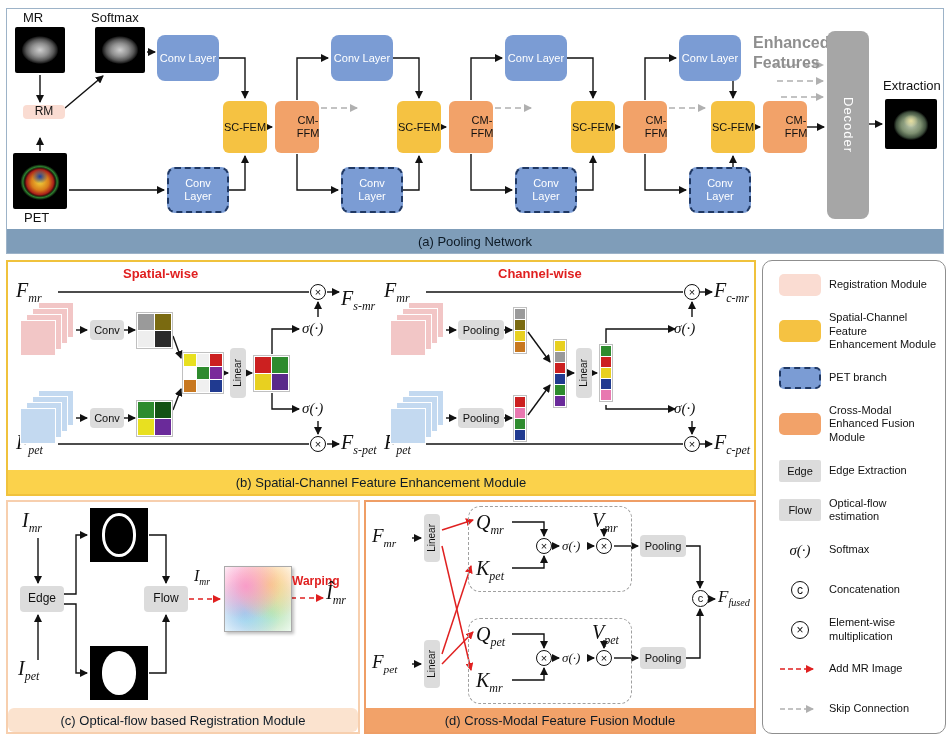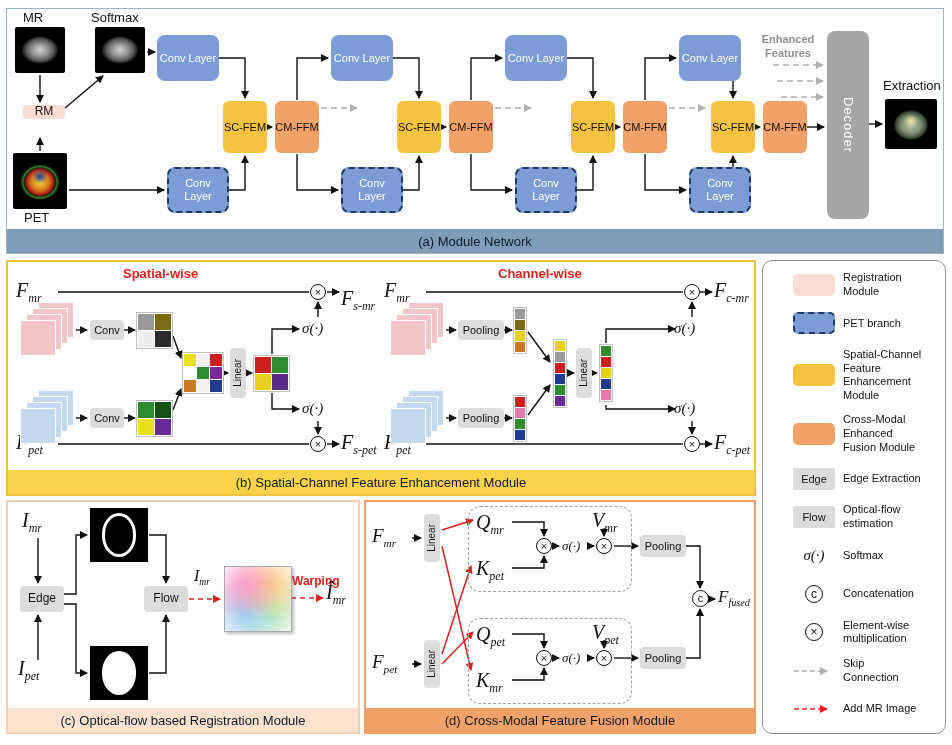--- a/index.html
+++ b/index.html
@@ -5,29 +5,29 @@
   html,body{margin:0;padding:0;background:#fff;}
   .page{position:relative;width:952px;height:745px;background:#fff;font-family:"Liberation Sans",sans-serif;color:#111;overflow:hidden;}
   .panel{position:absolute;background:#fff;box-sizing:border-box;}
   .panel-a{left:6px;top:8px;width:938px;height:246px;border:1px solid var(--c-border_a,#9db3c8);}
   .panel-b{left:6px;top:260px;width:750px;height:236px;border:2px solid var(--c-border_b,#f0c23c);}
   .panel-c{left:6px;top:500px;width:354px;height:234px;border:2px solid var(--c-border_c,#f7cfae);}
   .panel-d{left:364px;top:500px;width:392px;height:234px;border:2px solid var(--c-border_d,#ef9e66);}
   .caption{position:absolute;left:0;right:0;bottom:0;height:24px;display:flex;align-items:center;justify-content:center;font-size:13px;color:#0d1a26;}
   .cap-a{background:var(--c-caption_a,#7f9db9);}
   .cap-b{background:var(--c-caption_b,#fbd24b);}
-  .cap-c{background:var(--c-caption_c,#fbe3cf);}
+  .cap-c{background:var(--c-caption_c,#fbe3cf);border-radius:6px;}
   .cap-d{background:var(--c-caption_d,#f2a269);}
   .wires{position:absolute;left:0;top:0;pointer-events:none;}
   .lbl{position:absolute;font-size:13px;line-height:1.1;}
   .bx{position:absolute;display:flex;align-items:center;justify-content:center;text-align:center;line-height:1.15;box-sizing:border-box;}
   .conv{width:62px;height:46px;background:var(--c-mr_blue,#7b9cd4);color:#fff;border-radius:8px;font-size:11px;padding:2px;}
   .conv.dashed{border:2px dashed var(--c-pet_navy,#1f3864);}
   .scfem{width:44px;height:52px;background:var(--c-scfem_yellow,#f5c242);border-radius:6px;font-size:11px;}
-  .cmffm{width:44px;height:52px;background:var(--c-cmffm_orange,#f2a269);border-radius:6px;font-size:11px;}
+  .cmffm{width:44px;height:52px;background:var(--c-cmffm_orange,#f2a269);border-radius:6px;font-size:11px;padding-left:22px;}
   .rm{background:var(--c-rm_pink,#fadcd2);border-radius:4px;font-size:12px;}
   .gbox{background:var(--c-graybox,#dcdcdc);font-size:11px;border-radius:4px;}
   .decoder{background:var(--c-decoder_gray,#a6a6a6);border-radius:8px;}
   .dec-text{writing-mode:vertical-rl;color:#fff;font-size:13px;letter-spacing:1px;}
   .vtext{writing-mode:vertical-rl;transform:rotate(180deg);font-size:10px;}
   .img{position:absolute;border-radius:2px;}
   .mri-img{background-color:#000;background-image:radial-gradient(ellipse 46% 38% at 50% 50%, #cfcfcf 0%, #8f8f8f 38%, #585858 60%, #222 74%, #000 80%);}
   .pet-img{background-color:#000;background-image:
     radial-gradient(ellipse 22% 20% at 50% 42%, #1a3fa0 0%, rgba(0,0,0,0) 65%),
     radial-gradient(ellipse 40% 36% at 50% 52%, rgba(255,220,60,.95) 0%, rgba(240,140,30,.9) 40%, rgba(200,40,30,.85) 62%, rgba(0,0,0,0) 74%),
@@ -54,23 +54,23 @@
   .g3{grid-template-columns:repeat(3,12px);grid-auto-rows:12px;}
   .gcol{grid-template-columns:10px;grid-auto-rows:10px;}
   .mvar{position:absolute;font-family:"Liberation Serif","DejaVu Serif",serif;font-style:italic;line-height:1;white-space:nowrap;}
   .mvar sub{font-size:0.6em;}
   .m20{font-size:20px;} .m19{font-size:19px;} .m17{font-size:17px;} .m16{font-size:16px;} .m15{font-size:20px;}
   .sigma{position:absolute;font-family:"Liberation Serif","DejaVu Serif",serif;font-style:italic;font-size:15px;white-space:nowrap;}
   .sigma.sm{font-size:13px;}
   .op{position:absolute;width:16px;height:16px;border:1.5px solid #111;border-radius:50%;display:flex;align-items:center;justify-content:center;font-size:11px;line-height:1;background:#fff;box-sizing:border-box;}
   .opc{width:17px;height:17px;font-size:11px;}
   .redlbl{position:absolute;color:var(--c-accent_red,#e02020);font-weight:bold;font-size:13px;}
-  .gray-note{position:absolute;color:#8f8f8f;font-weight:bold;font-size:11px;text-align:center;line-height:1.25;}
+  .gray-note{position:absolute;color:#8f8f8f;font-weight:bold;font-size:16px;line-height:1.25;}
   .dashedbox{position:absolute;border:1.5px dashed #a0a0a0;border-radius:12px;box-sizing:border-box;}
-  .legend{position:absolute;left:762px;top:260px;width:184px;height:474px;border:1.5px solid #8f8f8f;border-radius:10px;background:#fff;display:flex;flex-direction:column;justify-content:space-between;padding:10px 22px;box-sizing:border-box;}
+  .legend{position:absolute;left:762px;top:260px;width:184px;height:474px;border:1.5px solid #8f8f8f;border-radius:10px;background:#fff;display:flex;flex-direction:column;justify-content:space-between;padding:10px 8px;box-sizing:border-box;}
   .lrow{display:flex;align-items:center;min-height:28px;}
   .lsw{width:58px;display:flex;justify-content:center;align-items:center;flex:none;}
   .llabel{font-size:11px;line-height:1.25;}
   .sw-box{width:42px;height:22px;border-radius:5px;}
   .sw-box.dashed{border:2px dashed var(--c-pet_navy,#1f3864);box-sizing:border-box;}
   .sw-gray{width:42px;height:22px;background:var(--c-graybox,#dcdcdc);display:flex;align-items:center;justify-content:center;font-size:11px;border-radius:2px;}
   .sw-sigma{font-family:"Liberation Serif","DejaVu Serif",serif;font-style:italic;font-size:15px;}
   .op-static{width:18px;height:18px;border:1.5px solid #111;border-radius:50%;display:flex;align-items:center;justify-content:center;font-size:12px;box-sizing:border-box;background:#fff;}
 </style>
 </head>
@@ -153,21 +153,21 @@
     <div class="bx cmffm" style="left:616px;top:92px">CM-FFM</div>
     <div class="bx cmffm" style="left:756px;top:92px">CM-FFM</div>
 
     <div class="gray-note" style="left:746px;top:24px;width:70px">Enhanced Features</div>
     <div class="bx decoder" style="left:820px;top:22px;width:42px;height:188px">
         <span class="dec-text">Decoder</span>
       </div>
     <span class="lbl" style="left:876px;top:70px">Extraction</span>
     <div class="img syn-img" style="left:878px;top:90px;width:52px;height:50px"></div>
 
-    <div class="caption cap-a">(a) Module Network</div>
+    <div class="caption cap-a">(a) Pooling Network</div>
   </section>
 
   <section class="panel panel-b">
     <svg class="wires" width="746" height="208" viewBox="0 0 746 208">
       <defs>
         <marker id="bB" viewBox="0 0 8 8" markerWidth="8" markerHeight="8" refX="7" refY="4" orient="auto" markerUnits="userSpaceOnUse">
             <path d="M0 0 L8 4 L0 8 Z" fill="#111"></path>
           </marker>
       </defs>
       <g fill="none" stroke="#111" stroke-width="1.4">
@@ -448,32 +448,32 @@
 
   <aside class="legend">
     <div class="lrow">
       <div class="lsw">
           <div class="sw-box" style="background:var(--c-rm_pink,#fadcd2)"></div>
         </div>
       <div class="llabel">Registration Module</div>
     </div>
     <div class="lrow">
       <div class="lsw">
+          <div class="sw-box" style="background:var(--c-scfem_yellow,#f5c242)"></div>
+        </div>
+      <div class="llabel">Spatial-Channel Feature Enhancement Module</div>
+    </div>
+    <div class="lrow">
+      <div class="lsw">
           <div class="sw-box dashed" style="background:var(--c-mr_blue,#7b9cd4)"></div>
         </div>
       <div class="llabel">PET branch</div>
     </div>
     <div class="lrow">
       <div class="lsw">
-          <div class="sw-box" style="background:var(--c-scfem_yellow,#f5c242)"></div>
-        </div>
-      <div class="llabel">Spatial-Channel Feature Enhancement Module</div>
-    </div>
-    <div class="lrow">
-      <div class="lsw">
           <div class="sw-box" style="background:var(--c-cmffm_orange,#f2a269)"></div>
         </div>
       <div class="llabel">Cross-Modal Enhanced Fusion Module</div>
     </div>
     <div class="lrow">
       <div class="lsw">
           <div class="sw-gray">Edge</div>
         </div>
       <div class="llabel">Edge Extraction</div>
     </div>
@@ -493,42 +493,42 @@
       <div class="lsw">
           <span class="op-static">c</span>
         </div>
       <div class="llabel">Concatenation</div>
     </div>
     <div class="lrow">
       <div class="lsw">
           <span class="op-static">×</span>
         </div>
       <div class="llabel">Element-wise multiplication</div>
+    </div>
+    <div class="lrow">
+      <div class="lsw">
+        <svg width="44" height="12" viewBox="0 0 44 12">
+          <defs>
+              <marker id="lR" viewBox="0 0 8 8" markerWidth="8" markerHeight="8" refX="7" refY="4" orient="auto" markerUnits="userSpaceOnUse">
+                <path d="M0 0 L8 4 L0 8 Z" fill="#e02020"></path>
+              </marker>
+            </defs>
+          <path d="M2 6 H35" fill="none" stroke="#e02020" stroke-width="1.6" stroke-dasharray="5 3" marker-end="url(#lR)"></path>
+        </svg>
+      </div>
+      <div class="llabel">Add MR Image</div>
     </div>
     <div class="lrow">
       <div class="lsw">
         <svg width="44" height="12" viewBox="0 0 44 12">
           <defs>
               <marker id="lG" viewBox="0 0 8 8" markerWidth="8" markerHeight="8" refX="7" refY="4" orient="auto" markerUnits="userSpaceOnUse">
                 <path d="M0 0 L8 4 L0 8 Z" fill="#b0b0b0"></path>
               </marker>
             </defs>
           <path d="M2 6 H35" fill="none" stroke="#b0b0b0" stroke-width="1.6" stroke-dasharray="5 3" marker-end="url(#lG)"></path>
         </svg>
       </div>
       <div class="llabel">Skip Connection</div>
     </div>
-    <div class="lrow">
-      <div class="lsw">
-        <svg width="44" height="12" viewBox="0 0 44 12">
-          <defs>
-              <marker id="lR" viewBox="0 0 8 8" markerWidth="8" markerHeight="8" refX="7" refY="4" orient="auto" markerUnits="userSpaceOnUse">
-                <path d="M0 0 L8 4 L0 8 Z" fill="#e02020"></path>
-              </marker>
-            </defs>
-          <path d="M2 6 H35" fill="none" stroke="#e02020" stroke-width="1.6" stroke-dasharray="5 3" marker-end="url(#lR)"></path>
-        </svg>
-      </div>
-      <div class="llabel">Add MR Image</div>
-    </div>
   </aside>
 
 </div>
 
 </body></html>

